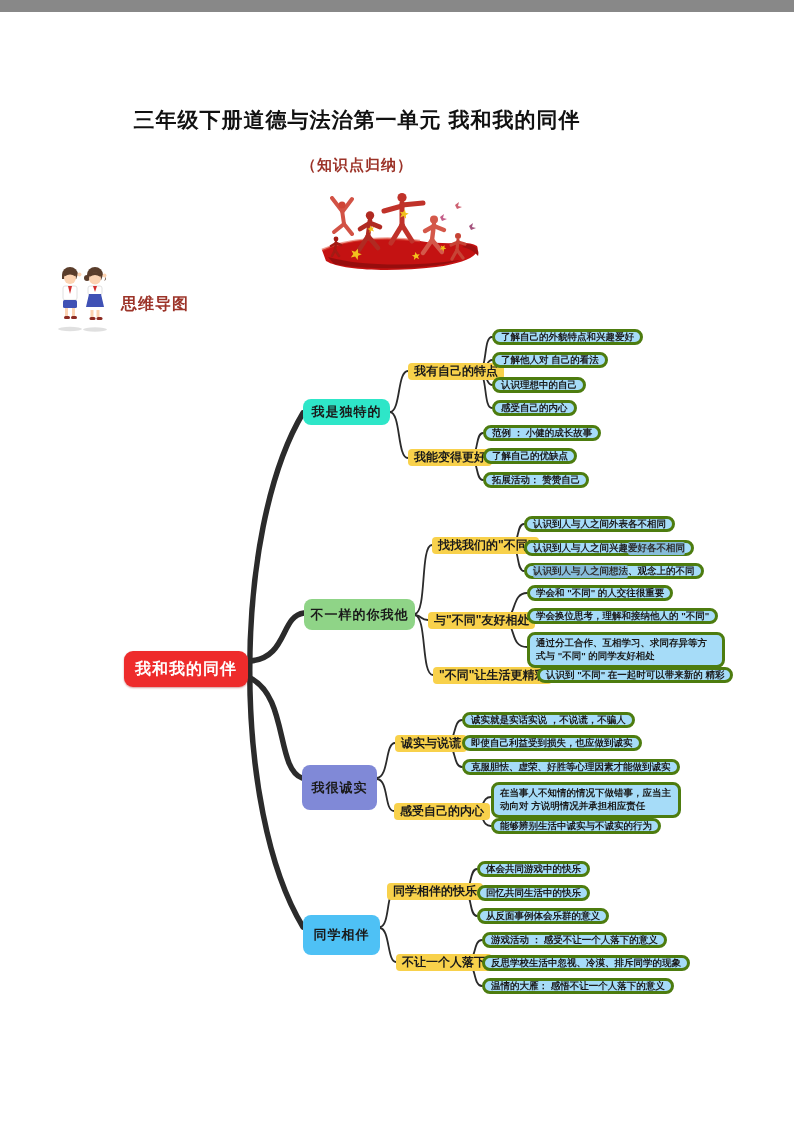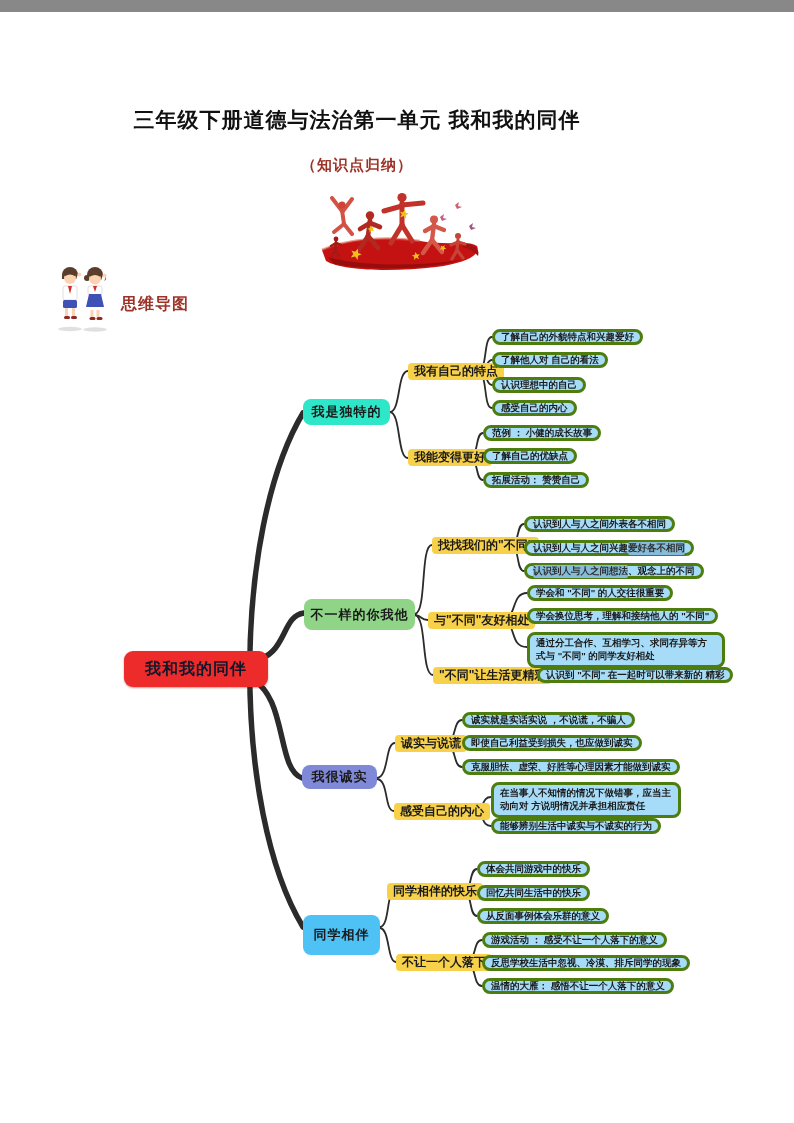--- a/index.html
+++ b/index.html
@@ -9,26 +9,26 @@
          font-size:21px;font-weight:bold;color:#111;letter-spacing:1px;}
   .subtitle{position:absolute;left:0;top:144px;width:714px;text-align:center;
          font-size:15px;font-weight:bold;color:#9c3328;letter-spacing:1px;}
   .sec-label{position:absolute;left:121px;top:282px;font-size:16px;font-weight:bold;
          color:#9c3328;letter-spacing:1px;}
   .hero{position:absolute;left:318px;top:172px;width:164px;height:94px;}
   .kids{position:absolute;left:56px;top:252px;width:52px;height:68px;}
   .links{position:absolute;left:0;top:0;width:794px;height:1123px;}
   .node{position:absolute;box-sizing:border-box;font-weight:bold;color:#1a1a1a;
         white-space:nowrap;display:flex;align-items:center;justify-content:center;}
-  .root{left:124px;top:639px;width:144px;height:36px;background:#ee2b2b;color:#0f172a;
+  .root{left:124px;top:639px;width:124px;height:36px;background:#ee2b2b;color:#ffffff;
         font-size:16px;border-radius:9px;letter-spacing:1px;box-shadow:0 1px 2px rgba(150,0,0,.4);}
   .branch{font-size:13px;border-radius:8px;letter-spacing:1px;}
   .b1{left:303px;top:387px;width:87px;height:26px;background:#2ee6c8;}
   .b2{left:304px;top:587px;width:111px;height:31px;background:#8fd487;}
-  .b3{left:302px;top:753px;width:75px;height:24px;background:#8089d7;}
+  .b3{left:302px;top:753px;width:75px;height:45px;background:#8089d7;}
   .b4{left:303px;top:903px;width:77px;height:40px;background:#4ec1f5;}
   .ynode{background:#f8d14b;font-size:12px;border-radius:4px;height:17px;
          padding:8px 6px;}
   .leaf{background:#a6dcf8;border:3px solid #4d7c0f;font-size:9.5px;border-radius:8px;
         height:16px;padding:0 6px;}
   .leaf.wrap{white-space:normal;height:auto;line-height:1.35;padding:2px 6px;
         display:block;text-align:left;}
   .hl{background:#86bcd9;color:#2e2e2e;border-radius:2px;}
 </style>
 </head>

